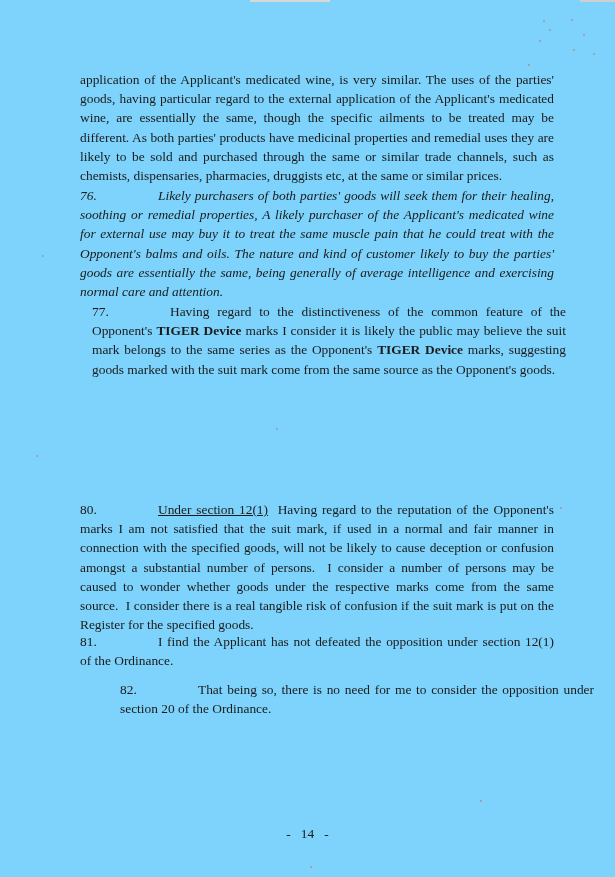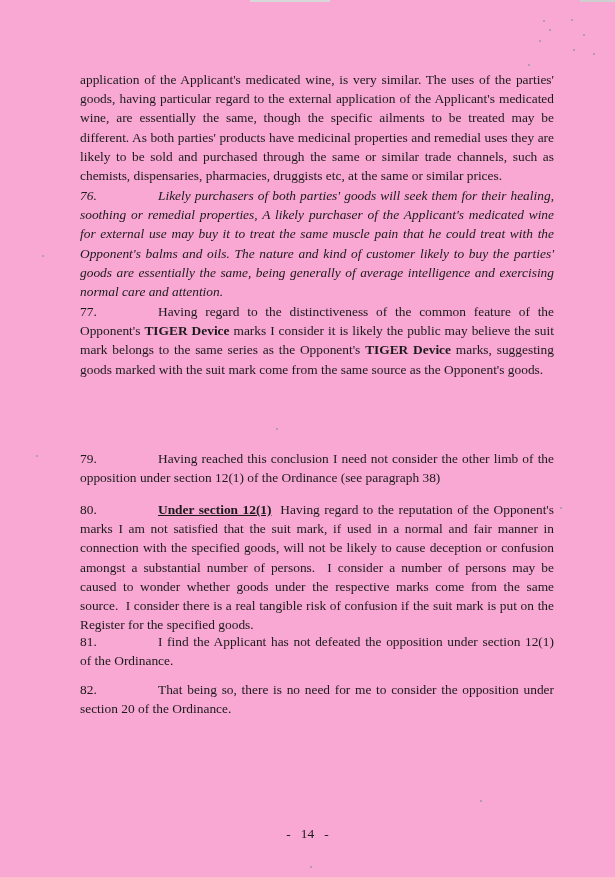--- a/index.html
+++ b/index.html
@@ -13,37 +13,37 @@
       position: relative;
       overflow: hidden;
       font-family: "Liberation Serif", "DejaVu Serif", serif;
       color: #1a1a1a;
     }
     .page {
       position: absolute;
       left: 0; top: 0;
       width: 615px;
       height: 877px;
-      background: #f9a8d4;
+      background: #7dd3fc;
     }
     .text-block {
       position: absolute;
       left: 80px;
       width: 474px;
       font-size: 13.4px;
       line-height: 19.2px;
       text-align: justify;
       margin: 0;
     }
     .para-num {
       display: inline-block;
       width: 78px;
     }
     .bold { font-weight: bold; }
-    .underline-bold { font-weight: bold; text-decoration: underline; }
+    .underline-bold { font-weight: normal; text-decoration: underline; }
     .page-number {
       position: absolute;
       left: 0;
       width: 615px;
       top: 826px;
       text-align: center;
       font-size: 13.4px;
       letter-spacing: 0;
     }
     .page-number .dash { display: inline-block; width: 18px; text-align: center; }
@@ -83,38 +83,35 @@
   <div class="speck" style="left:310px;top:866px;width:2px;height:2px;"></div>
 
   <p class="text-block" style="top:70px;">
     <span>application of the Applicant's medicated wine, is very similar.  The uses of the parties' goods, having particular regard to the external application of the Applicant's medicated wine, are essentially the same, though the specific ailments to be treated may be different. As both parties' products have medicinal properties and remedial uses they are likely to be sold and purchased through the same or similar trade channels, such as chemists, dispensaries, pharmacies, druggists etc, at the same or similar prices.</span>
   </p>
 
   <p class="text-block" style="top:186px;font-style:italic;">
     <span class="para-num">76.</span><span>Likely purchasers of both parties' goods will seek them for their healing, soothing or remedial properties,  A likely purchaser of the Applicant's medicated wine for external use may buy it to treat the same muscle pain that he could treat with the Opponent's balms and oils.  The nature and kind of customer likely to buy the parties' goods are essentially the same, being generally of average intelligence and exercising normal care and attention.</span>
   </p>
 
-  <p class="text-block" style="top:302px;">
+  <p class="text-block" style="top:302px;margin-left:12px;">
     <span class="para-num">77.</span><span>Having regard to the distinctiveness of the common feature of the Opponent's </span><span class="bold">TIGER Device</span><span> marks I consider it is likely the public may believe the suit mark belongs to the same series as the Opponent's </span><span class="bold">TIGER Device</span><span> marks, suggesting goods marked with the suit mark come from the same source as the Opponent's goods.</span>
   </p>
 
 
-  <p class="text-block" style="top:449px;">
-    <span class="para-num">79.</span><span>Having reached this conclusion I need not consider the other limb of the opposition under section 12(1) of the Ordinance (see paragraph 38)</span>
-  </p>
 
   <p class="text-block" style="top:500px;">
     <span class="para-num">80.</span><span class="underline-bold">Under section 12(1)</span><span style="white-space:pre-wrap;">  Having regard to the reputation of the Opponent's marks I am not satisfied that the suit mark, if used in a normal and fair manner in connection with the specified goods, will not be likely to cause deception or confusion amongst a substantial number of persons.  I consider a number of persons may be caused to wonder whether goods under the respective marks come from the same source.  I consider there is a real tangible risk of confusion if the suit mark is put on the Register for the specified goods.</span>
   </p>
 
   <p class="text-block" style="top:632px;">
     <span class="para-num">81.</span><span>I find the Applicant has not defeated the opposition under section 12(1) of the Ordinance.</span>
   </p>
 
-  <p class="text-block" style="top:680px;">
+  <p class="text-block" style="top:680px;margin-left:40px;">
     <span class="para-num">82.</span><span>That being so, there is no need for me to consider the opposition under section 20 of the Ordinance.</span>
   </p>
 
 
   <div class="page-number">
     <span class="dash">-</span>
     <span>14</span>
     <span class="dash">-</span>
   </div>
 

